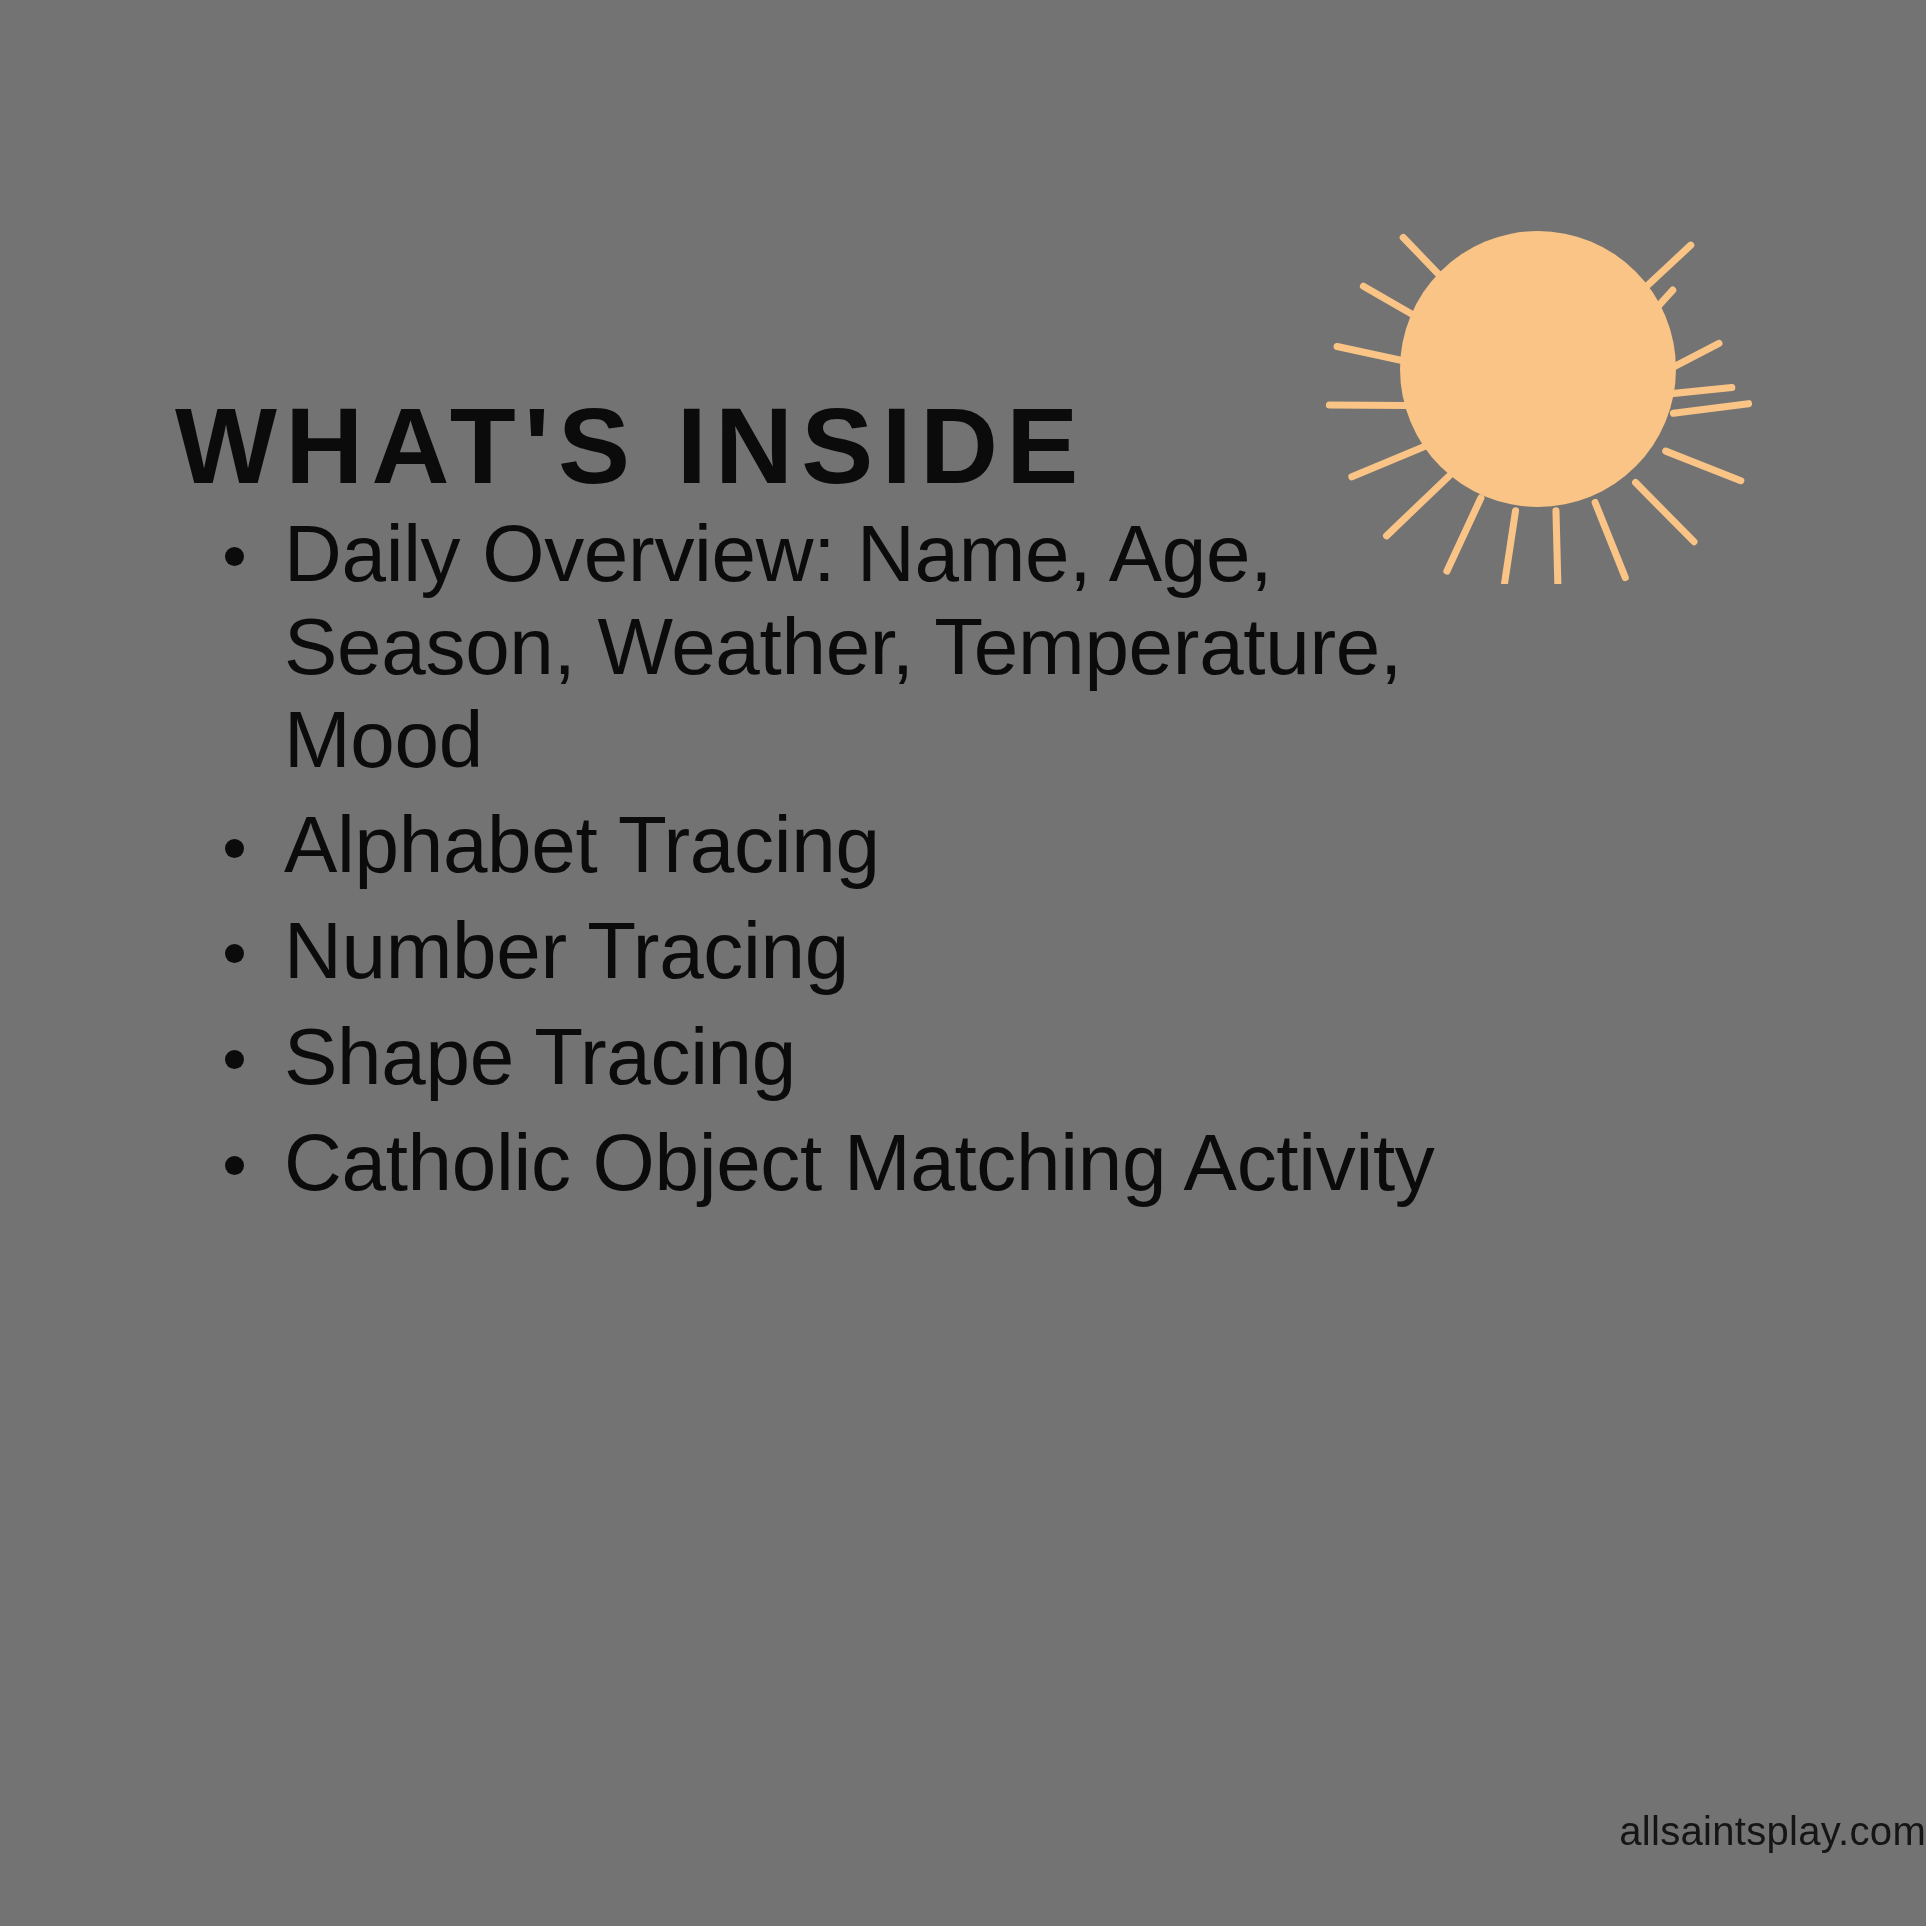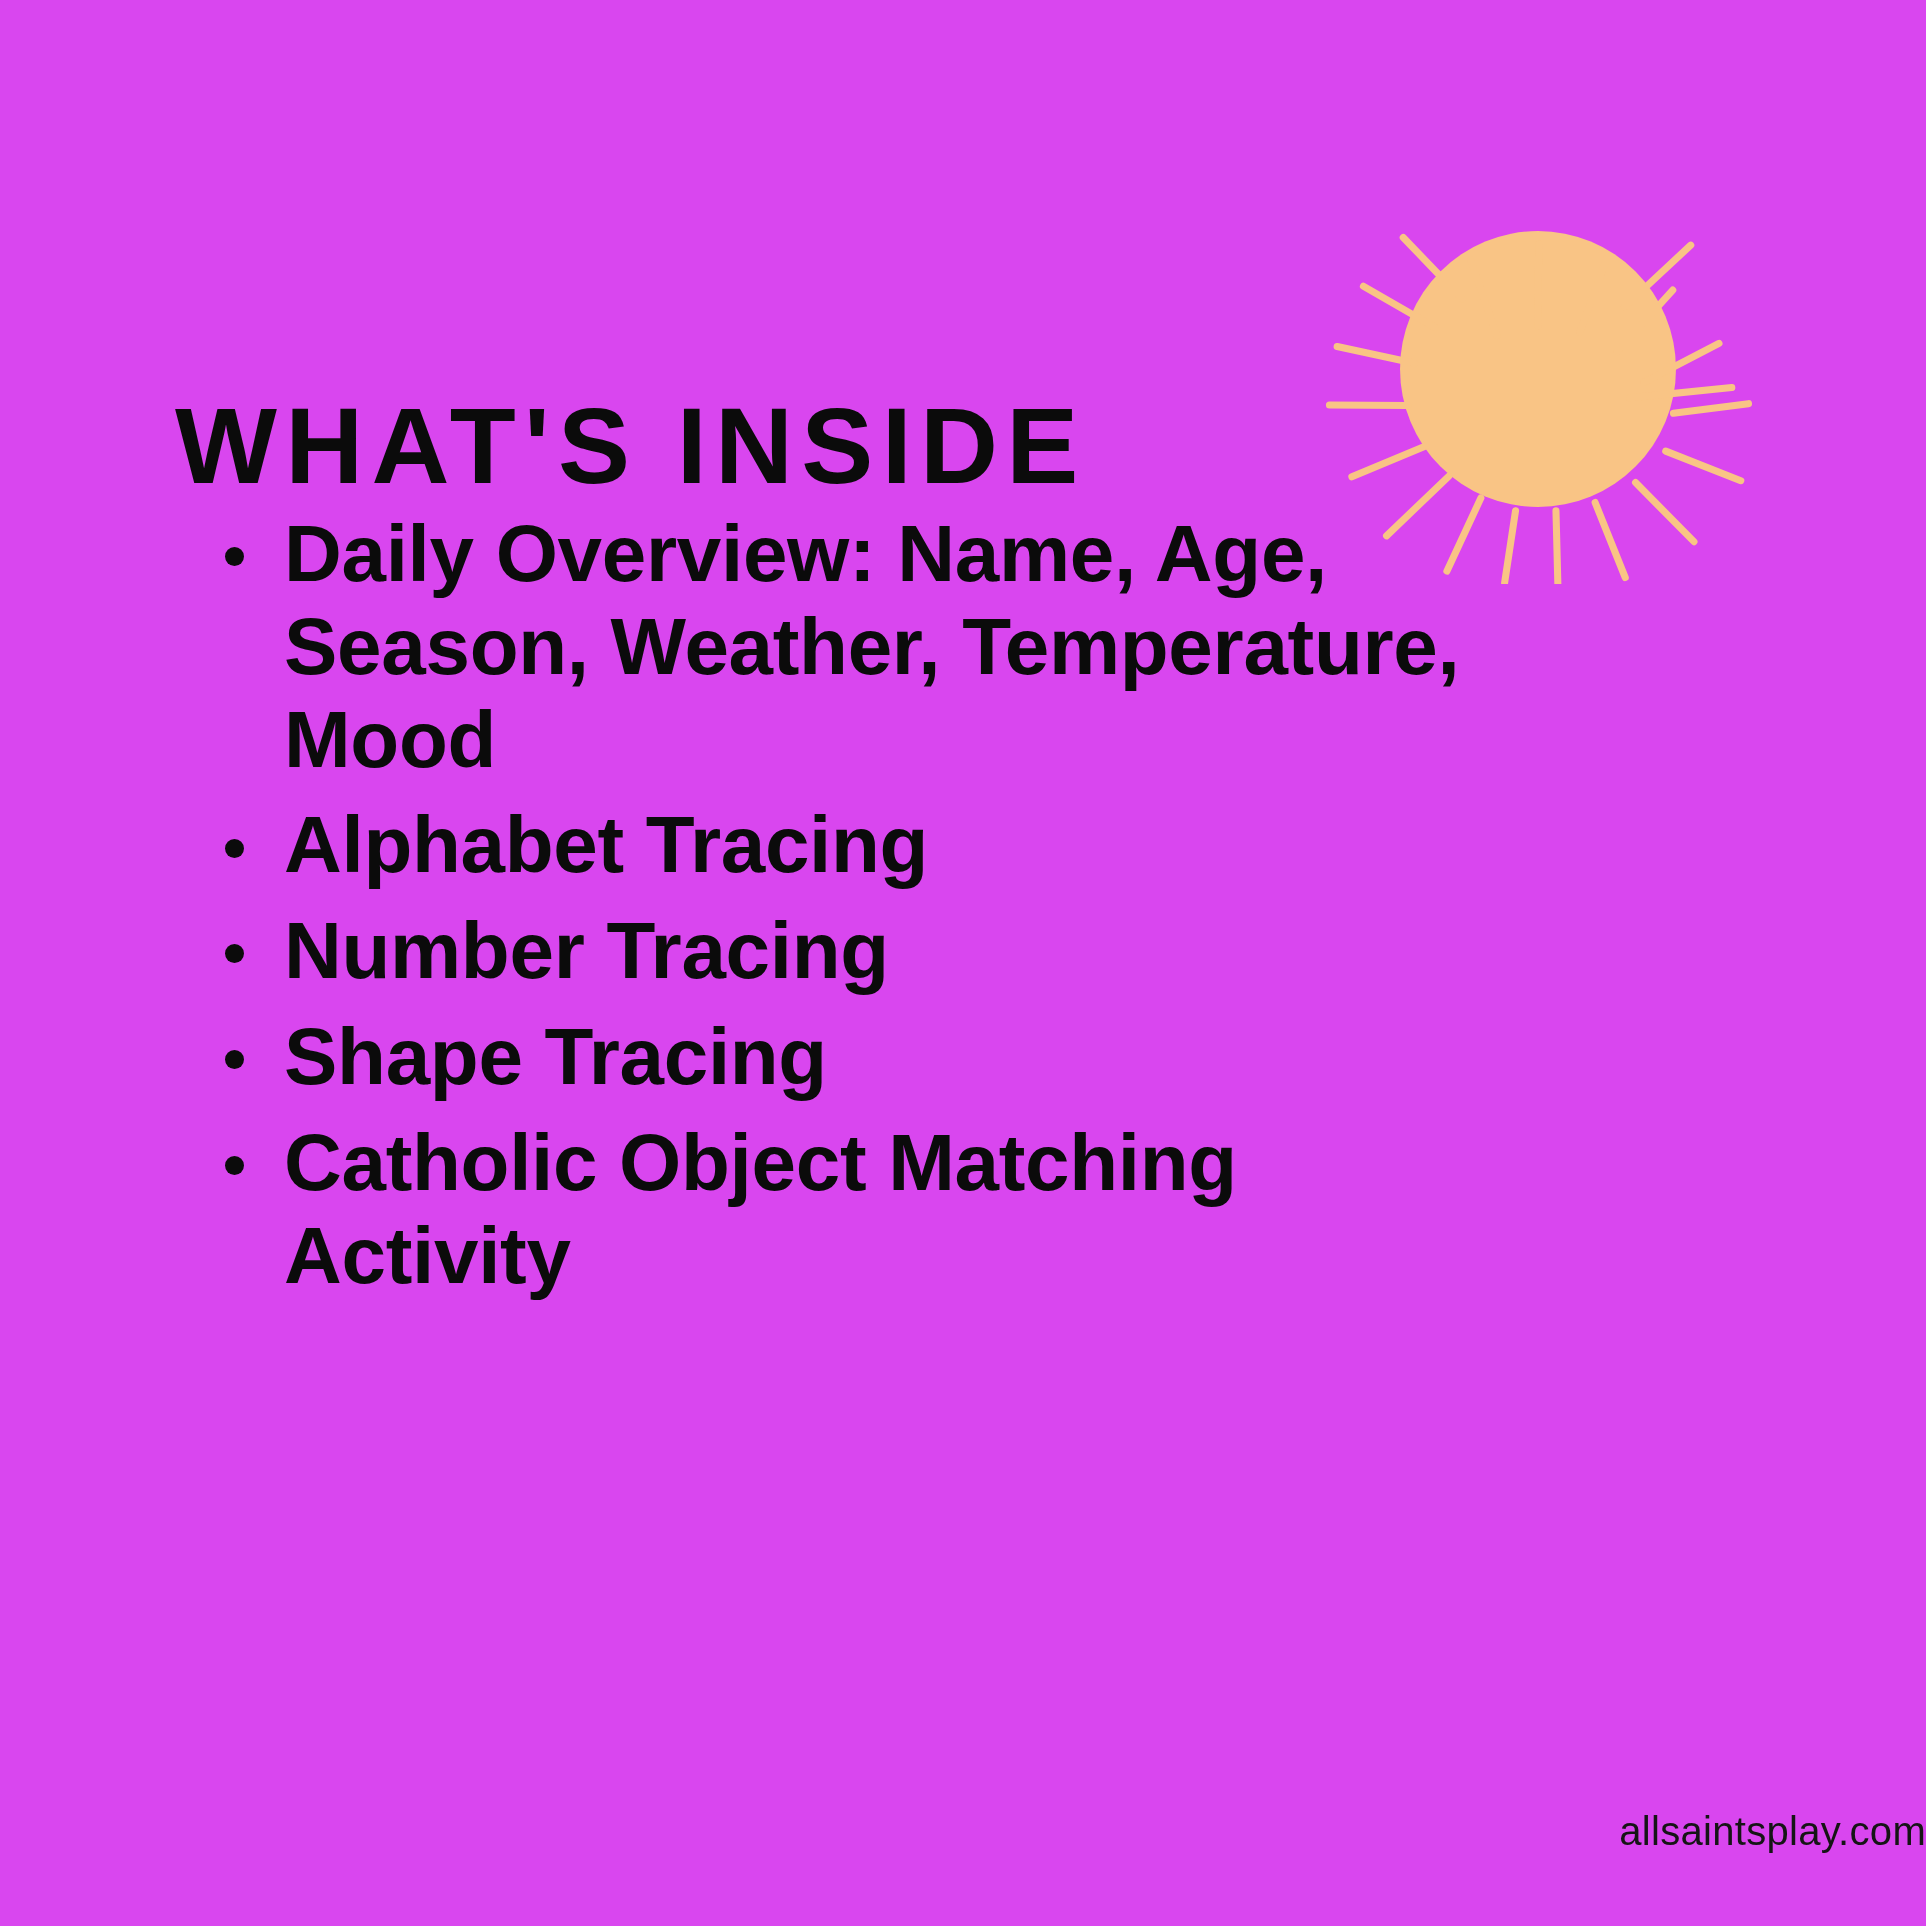--- a/index.html
+++ b/index.html
@@ -11,21 +11,21 @@
     height: 1926px;
     background: #F5E9DF;
     font-family: "Liberation Sans", sans-serif;
     overflow: hidden;
     position: relative;
   }
 
   #poster {
     position: absolute;
     inset: 0;
-    background: #d946ef;
+    background: #737373;
   }
 
   
   #sun-illustration {
     position: absolute;
     left: 1323px;
     top: 154px;
     width: 430px;
     height: 430px;
     pointer-events: none;
@@ -57,21 +57,21 @@
     width: 1291px;
     list-style: none;
     margin: 0;
     padding: 0;
   }
   #inside-list li {
     position: relative;
     padding-left: 72px;
     margin-bottom: 13px;
     font-size: 80px;
-    font-weight: 700;
+    font-weight: 400;
     line-height: 1.16;
     color: #0B0B0B;
     letter-spacing: -0.3px;
   }
   #inside-list li .bullet-dot {
     position: absolute;
     left: 13px;
     top: 0.49em;
     width: 19px;
     height: 19px;

